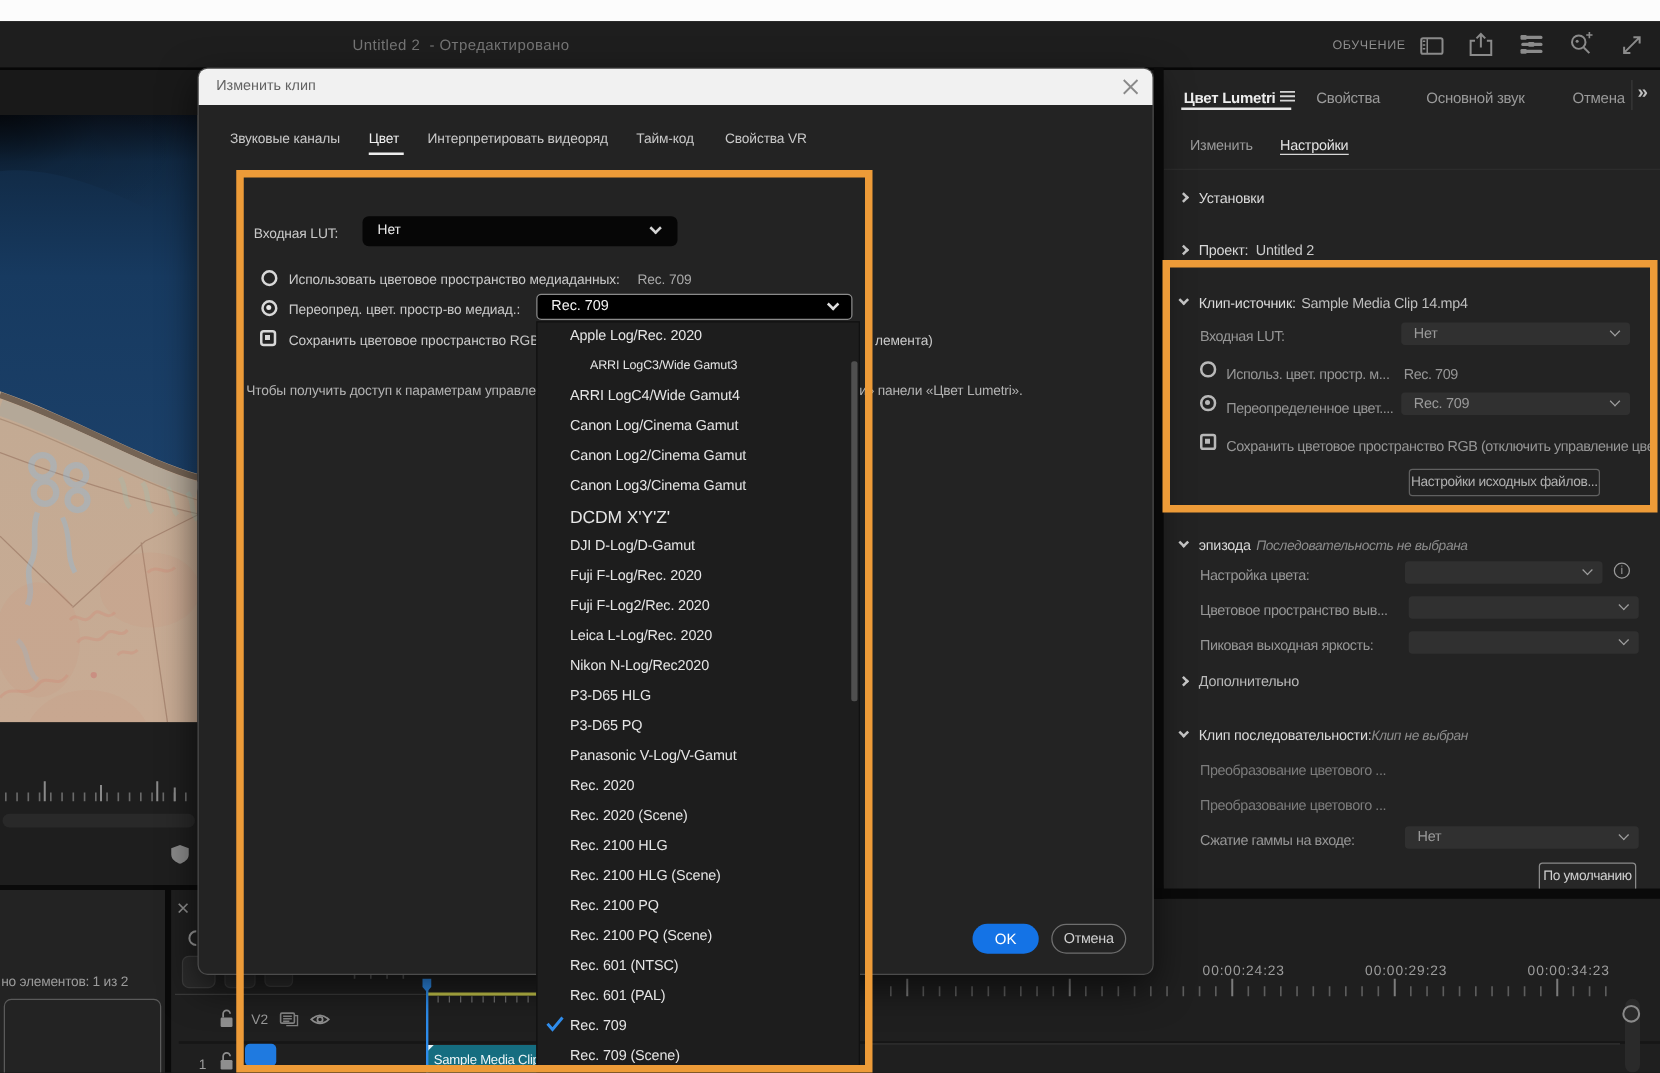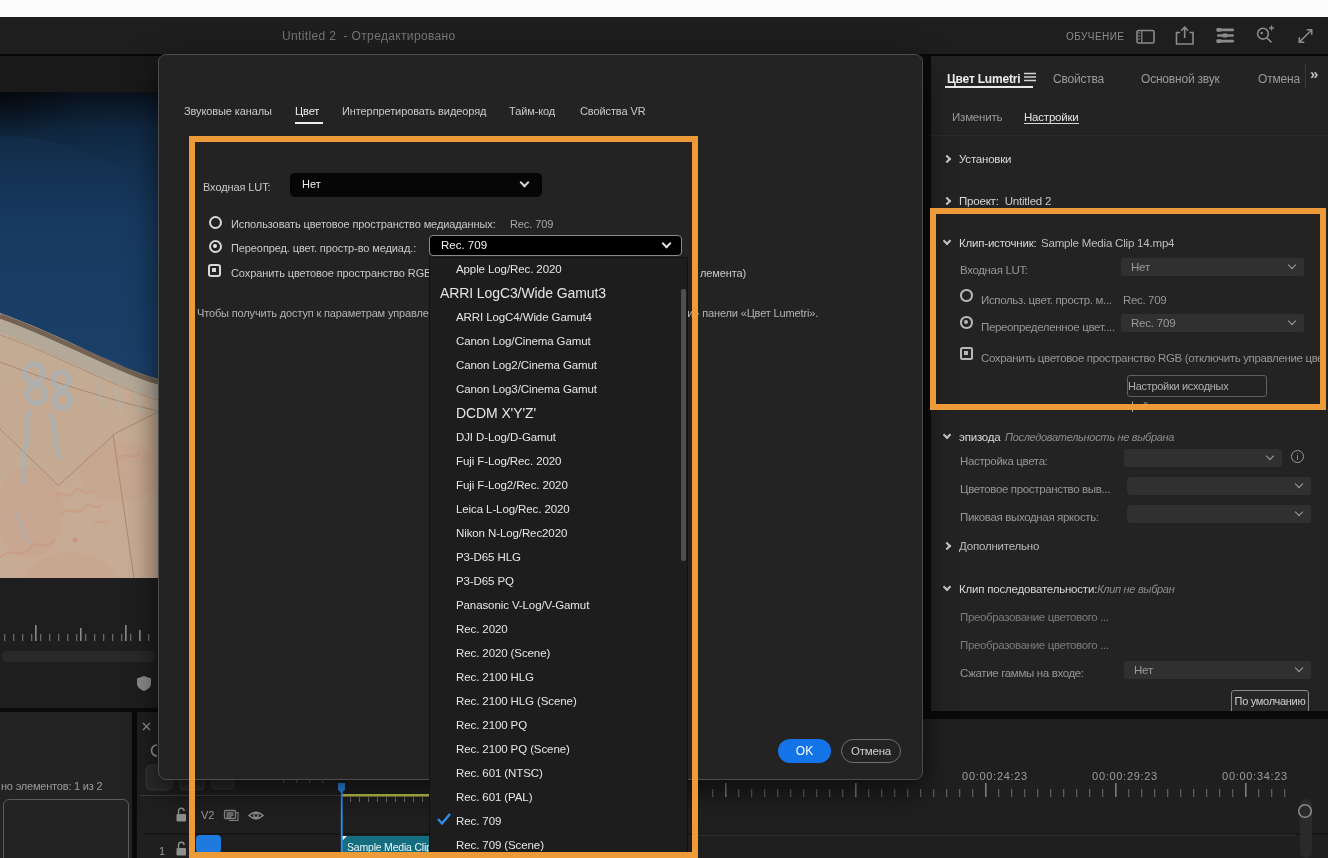--- a/index.html
+++ b/index.html
@@ -266,21 +266,21 @@
     </div>
 <div class="abs" style="left:50px;top:261px;white-space:nowrap"><span class="rt">Переопределенное цвет....</span></div>
 <div class="abs" style="left:190px;top:258px;width:183px;height:18px;background:#303030;border-radius:3px">
       <span style="position:absolute;left:10px;top:2.5px;font-size:11.5px;letter-spacing:-.2px;color:#9a9a9a">Rec. 709</span>
       <span style="position:absolute;right:9px;top:4px;display:inline-block;width:6px;height:6px;border-right:1.8px solid #9f9f9f;border-bottom:1.8px solid #9f9f9f;transform:rotate(45deg)"></span>
     </div>
 <div class="abs" style="left:29px;top:291px;width:12.5px;height:12.5px;border:2px solid #b8b8b8;border-radius:2.5px">
       <div class="abs" style="left:2.1px;top:2.1px;width:4.3px;height:4.3px;background:#b8b8b8"></div>
     </div>
 <div class="abs" style="left:50px;top:292px;white-space:nowrap"><span class="rt">Сохранить цветовое пространство RGB (отключить управление цве</span></div>
-<div class="abs" style="left:196px;top:319px;width:140px;height:22px;border:1px solid #606060;border-radius:3px;text-align:left;font-size:11px;letter-spacing:-.3px;color:#b0b0b0;line-height:20px">Настройки исходных файлов...</div>
+<div class="abs" style="left:196px;top:319px;width:153px;height:22px;border:1px solid #606060;border-radius:3px;text-align:center;font-size:11px;letter-spacing:-.3px;color:#b0b0b0;line-height:20px">Настройки исходных файлов...</div>
 <div class="abs" style="left:13px;top:371px;white-space:nowrap"><span style="display:inline-block;width:6px;height:6px;border-top:2px solid #c8c8c8;border-right:2px solid #c8c8c8;transform:rotate(135deg);margin-right:9px;position:relative;top:-3px"></span><span class="rh">эпизода</span> <span style="font-size:11px;letter-spacing:-.3px;font-style:italic;color:#8c8c8c">Последовательность не выбрана</span></div>
 <div class="abs" style="left:29px;top:395px;white-space:nowrap"><span class="rt">Настройка цвета:</span></div>
 <div class="abs" style="left:193px;top:393px;width:158px;height:18px;background:#303030;border-radius:3px">
       <span style="position:absolute;right:9px;top:4px;display:inline-block;width:6px;height:6px;border-right:1.8px solid #9f9f9f;border-bottom:1.8px solid #9f9f9f;transform:rotate(45deg)"></span>
     </div>
 <div class="abs" style="left:360px;top:394px;width:13px;height:13px;border:1.4px solid #9a9a9a;border-radius:50%;text-align:center;font-size:9.5px;color:#9a9a9a;line-height:12px">i</div>
 <div class="abs" style="left:29px;top:423px;white-space:nowrap"><span class="rt">Цветовое пространство выв...</span></div>
 <div class="abs" style="left:196px;top:421px;width:184px;height:18px;background:#303030;border-radius:3px">
       <span style="position:absolute;right:9px;top:4px;display:inline-block;width:6px;height:6px;border-right:1.8px solid #9f9f9f;border-bottom:1.8px solid #9f9f9f;transform:rotate(45deg)"></span>
     </div>
@@ -294,20 +294,26 @@
 <div class="abs" style="left:29px;top:579px;white-space:nowrap"><span class="rt" style="color:#7c7c7c">Преобразование цветового ...</span></div>
 <div class="abs" style="left:29px;top:607px;white-space:nowrap"><span class="rt">Сжатие гаммы на входе:</span></div>
 <div class="abs" style="left:193px;top:605px;width:187px;height:18px;background:#303030;border-radius:3px">
       <span style="position:absolute;left:10px;top:2.5px;font-size:11.5px;letter-spacing:-.2px;color:#9a9a9a">Нет</span>
       <span style="position:absolute;right:9px;top:4px;display:inline-block;width:6px;height:6px;border-right:1.8px solid #9f9f9f;border-bottom:1.8px solid #9f9f9f;transform:rotate(45deg)"></span>
     </div>
 <div class="abs" style="left:300px;top:634px;width:78px;height:26px;border:1px solid #8a8a8a;border-radius:3px;text-align:center;font-size:11px;letter-spacing:-.3px;color:#cfcfcf;line-height:20px;background:#272727">По умолчанию</div>
 </div>
 <div class="abs" style="left:923px;top:711px;width:405px;height:8px;background:#0a0a0a"></div>
 <div class="abs" style="left:158px;top:54px;width:765px;height:726px;border-radius:8px;border:1px solid #4c4c4c;background:#232323;box-shadow:0 10px 30px rgba(0,0,0,.6)">
+<div class="abs" style="left:0;top:0;width:763px;height:29px;background:#f1f1f1;border-radius:7px 7px 0 0">
+<span style="position:absolute;left:14px;top:8px;font-size:11.5px;color:#636363">Изменить клип</span>
+<svg style="position:absolute;right:10px;top:7px" width="15" height="15">
+        <path d="M2 2 L13 13 M13 2 L2 13" stroke="#8a8a8a" stroke-width="1.5"></path>
+      </svg>
+</div>
 <div class="abs dt" style="left:25px;top:50px">Звуковые каналы</div>
 <div class="abs dt" style="left:136px;top:50px;color:#f0f0f0">Цвет</div>
 <div class="abs dt" style="left:183px;top:50px">Интерпретировать видеоряд</div>
 <div class="abs dt" style="left:350px;top:50px">Тайм-код</div>
 <div class="abs dt" style="left:421px;top:50px">Свойства VR</div>
 <div class="abs" style="left:136px;top:67px;width:28px;height:2px;background:#ededed"></div>
 <div class="abs dt" style="left:44px;top:126px">Входная LUT:</div>
 <div class="abs" style="left:131px;top:118px;width:252px;height:24px;background:#060606;border-radius:5px">
 <span style="position:absolute;left:12px;top:5px;font-size:11px;color:#ececec">Нет</span>
 <span style="position:absolute;right:14px;top:6px;display:inline-block;width:7px;height:7px;border-right:2px solid #d5d5d5;border-bottom:2px solid #d5d5d5;transform:rotate(45deg)"></span>
@@ -327,21 +333,21 @@
 <div class="abs" style="left:38px;top:252px;font-size:11px;letter-spacing:-.15px;color:#b3b3b3;white-space:nowrap">Чтобы получить доступ к параметрам управления цветом клипа, перейдите на вкладку «Настройки» панели «Цвет Lumetri».</div>
 <div class="abs" style="left:619px;top:684px;width:53px;height:24px;background:#1473e6;border-radius:12px;text-align:center;line-height:24px;font-size:12px;color:#fff">OK</div>
 <div class="abs" style="left:682px;top:684px;width:60px;height:24px;border:1.5px solid #6f6f6f;border-radius:13px;text-align:center;line-height:22px;font-size:11.5px;letter-spacing:-.2px;color:#d0d0d0">Отмена</div>
 </div>
 <div class="abs" style="left:429px;top:235px;width:253px;height:21px;background:#000;border:1px solid #8a8a8a;border-radius:4px;z-index:40">
 <span style="position:absolute;left:11px;top:3px;font-size:11.5px;color:#f2f2f2">Rec. 709</span>
 <span style="position:absolute;right:11px;top:4px;display:inline-block;width:7px;height:7px;border-right:2px solid #e0e0e0;border-bottom:2px solid #e0e0e0;transform:rotate(45deg)"></span>
 </div>
 <div class="abs" style="left:429px;top:257px;width:259px;height:601px;background:#1d1d1d;border:1px solid #111;z-index:40">
 <div class="abs" style="left:26px;top:-1.5px;height:24px;line-height:24px;font-size:11.5px;letter-spacing:-.1px;color:#e5e5e5;white-space:nowrap">Apple Log/Rec. 2020</div>
-<div class="abs" style="left:10px;top:22.5px;height:24px;line-height:24px;font-size:14px;letter-spacing:-.1px;color:#e5e5e5;white-space:nowrap">ARRI LogC3/Wide Gamut3</div>
+<div class="abs" style="left:42px;top:22.5px;height:24px;line-height:24px;font-size:10px;letter-spacing:-.1px;color:#e5e5e5;white-space:nowrap">ARRI LogC3/Wide Gamut3</div>
 <div class="abs" style="left:26px;top:46.5px;height:24px;line-height:24px;font-size:11.5px;letter-spacing:-.1px;color:#e5e5e5;white-space:nowrap">ARRI LogC4/Wide Gamut4</div>
 <div class="abs" style="left:26px;top:70.5px;height:24px;line-height:24px;font-size:11.5px;letter-spacing:-.1px;color:#e5e5e5;white-space:nowrap">Canon Log/Cinema Gamut</div>
 <div class="abs" style="left:26px;top:94.5px;height:24px;line-height:24px;font-size:11.5px;letter-spacing:-.1px;color:#e5e5e5;white-space:nowrap">Canon Log2/Cinema Gamut</div>
 <div class="abs" style="left:26px;top:118.5px;height:24px;line-height:24px;font-size:11.5px;letter-spacing:-.1px;color:#e5e5e5;white-space:nowrap">Canon Log3/Cinema Gamut</div>
 <div class="abs" style="left:26px;top:142.5px;height:24px;line-height:24px;font-size:14px;letter-spacing:-.1px;color:#e5e5e5;white-space:nowrap">DCDM X'Y'Z'</div>
 <div class="abs" style="left:26px;top:166.5px;height:24px;line-height:24px;font-size:11.5px;letter-spacing:-.1px;color:#e5e5e5;white-space:nowrap">DJI D-Log/D-Gamut</div>
 <div class="abs" style="left:26px;top:190.5px;height:24px;line-height:24px;font-size:11.5px;letter-spacing:-.1px;color:#e5e5e5;white-space:nowrap">Fuji F-Log/Rec. 2020</div>
 <div class="abs" style="left:26px;top:214.5px;height:24px;line-height:24px;font-size:11.5px;letter-spacing:-.1px;color:#e5e5e5;white-space:nowrap">Fuji F-Log2/Rec. 2020</div>
 <div class="abs" style="left:26px;top:238.5px;height:24px;line-height:24px;font-size:11.5px;letter-spacing:-.1px;color:#e5e5e5;white-space:nowrap">Leica L-Log/Rec. 2020</div>
 <div class="abs" style="left:26px;top:262.5px;height:24px;line-height:24px;font-size:11.5px;letter-spacing:-.1px;color:#e5e5e5;white-space:nowrap">Nikon N-Log/Rec2020</div>

